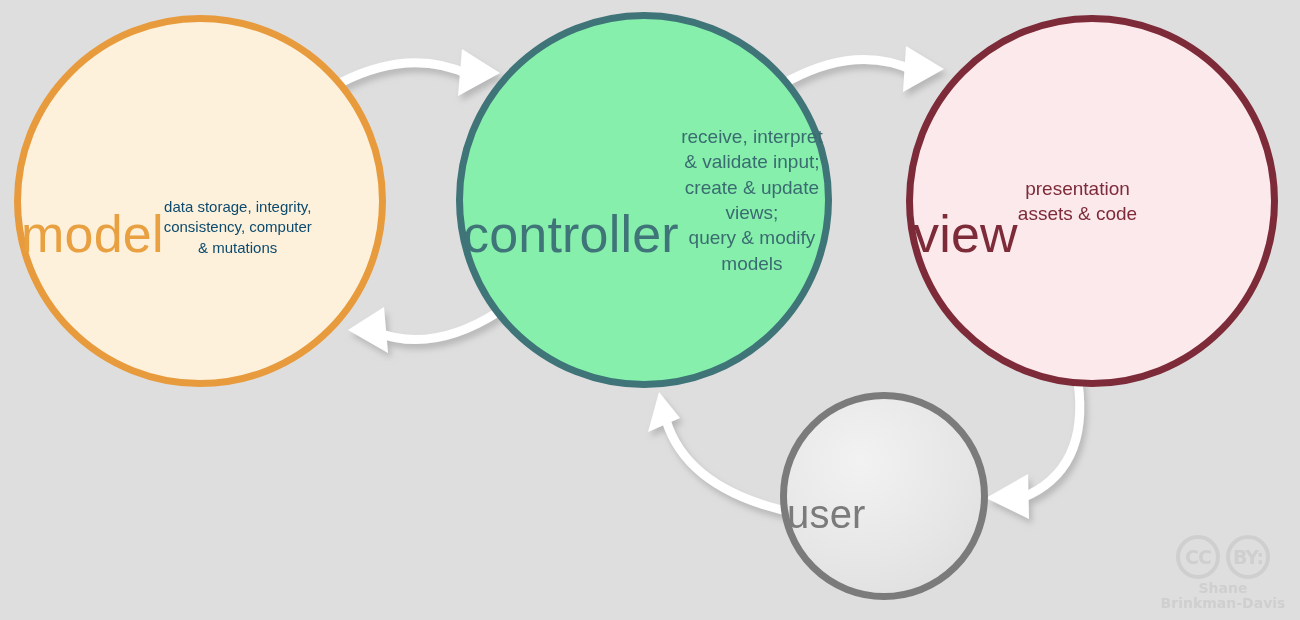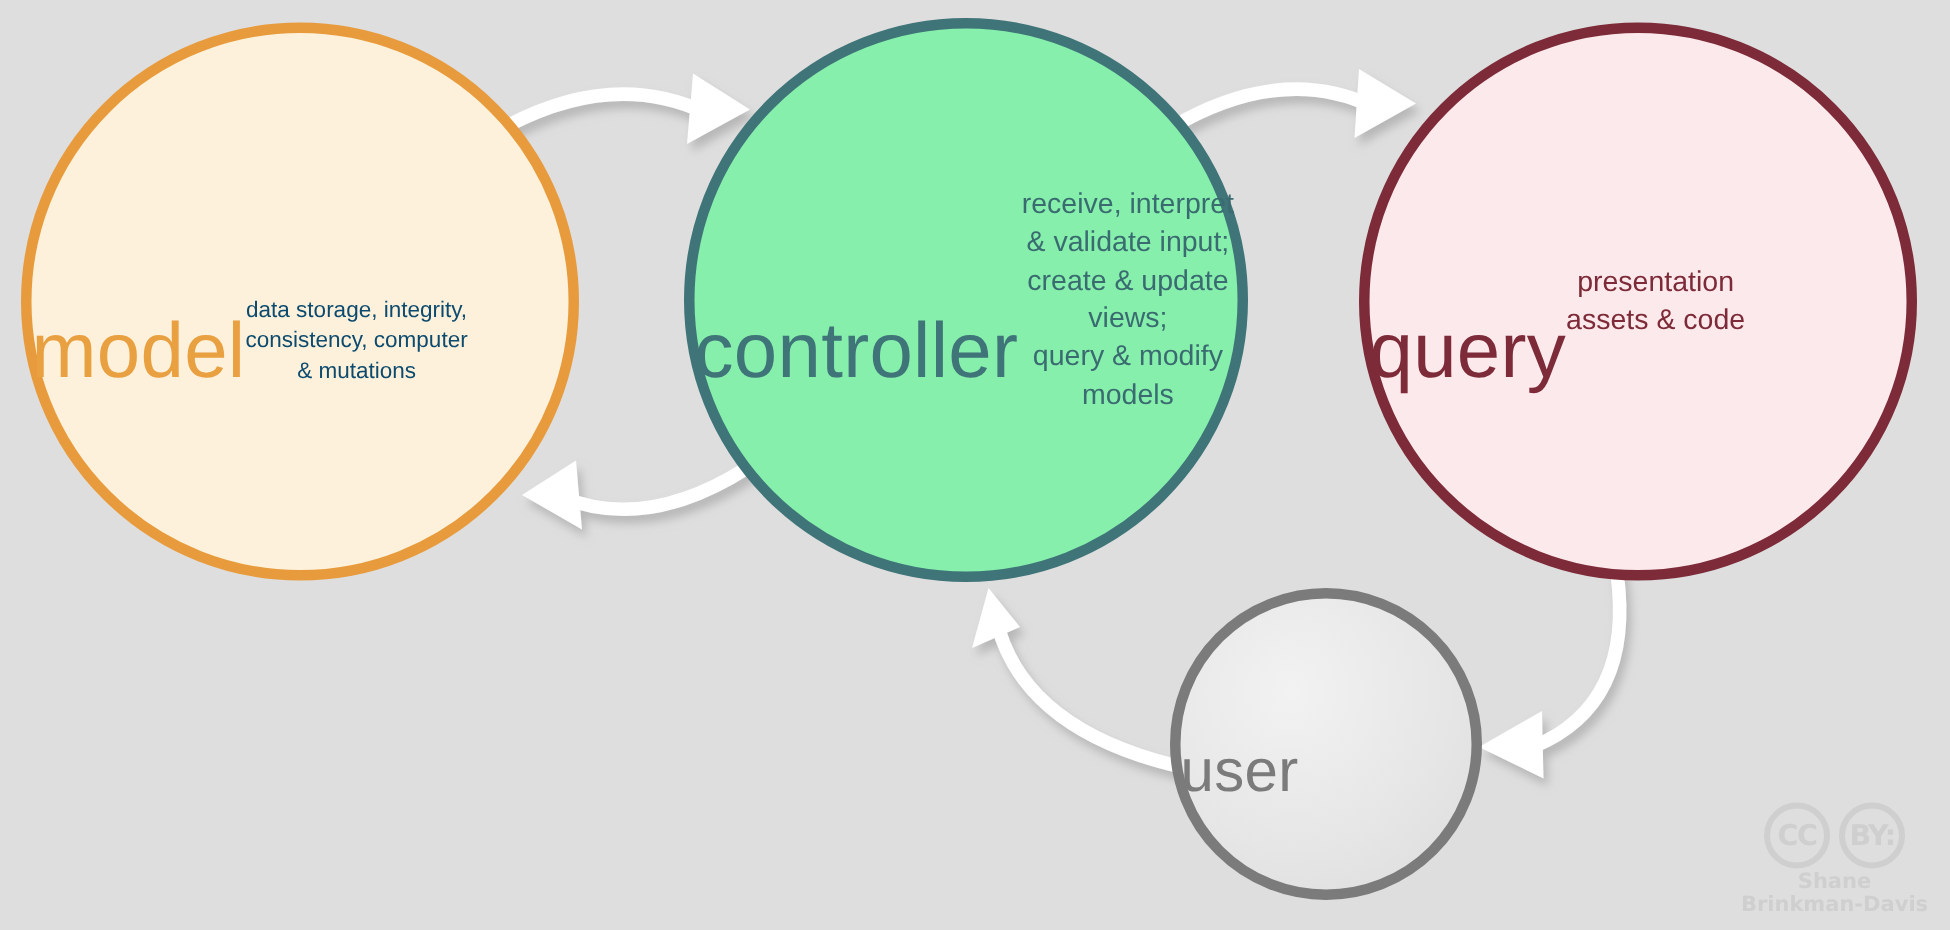--- a/index.html
+++ b/index.html
@@ -204,21 +204,21 @@
   <div class="node" id="node-controller">
     <div class="node-title">controller</div>
     <div class="node-desc">
       <div>receive, interpret &amp; validate input;</div>
       <div>create &amp; update views;</div>
       <div>query &amp; modify models</div>
     </div>
   </div>
 
   <div class="node" id="node-view">
-    <div class="node-title">query</div>
+    <div class="node-title">view</div>
     <div class="node-desc">
       <div>presentation</div>
       <div>assets &amp; code</div>
     </div>
   </div>
 
   <div class="node" id="node-user">
     <div class="node-title">user</div>
   </div>
 

